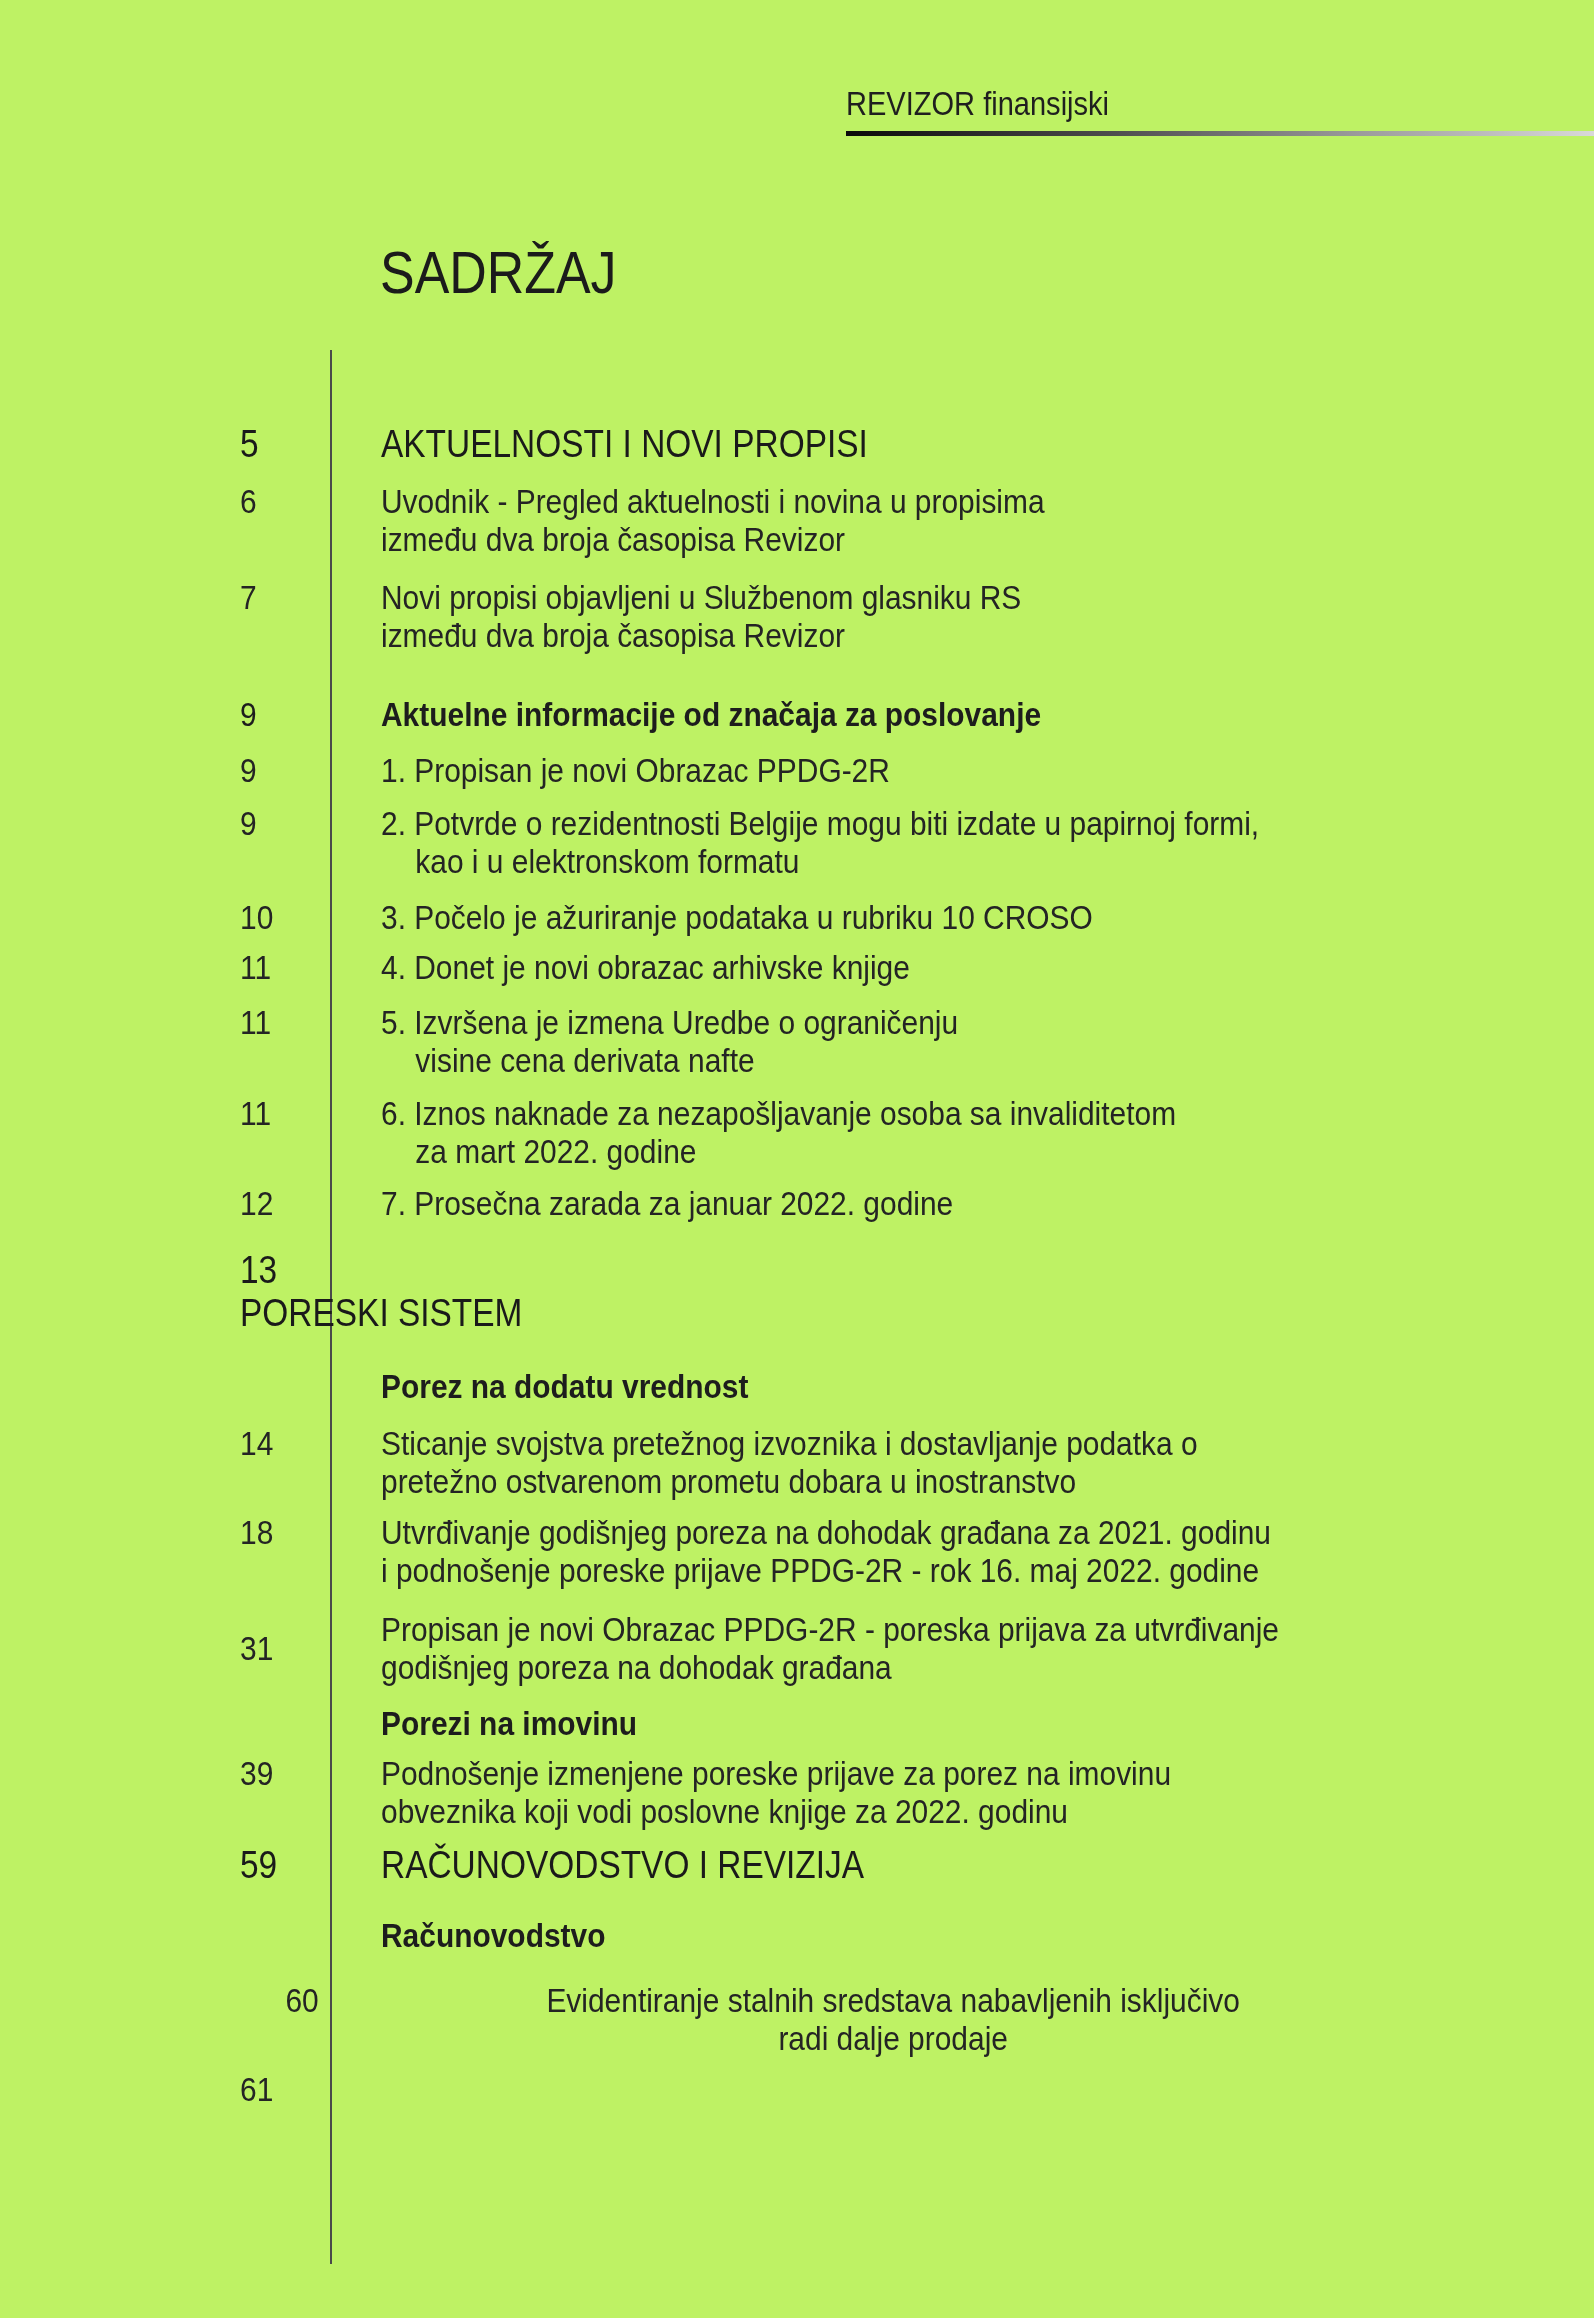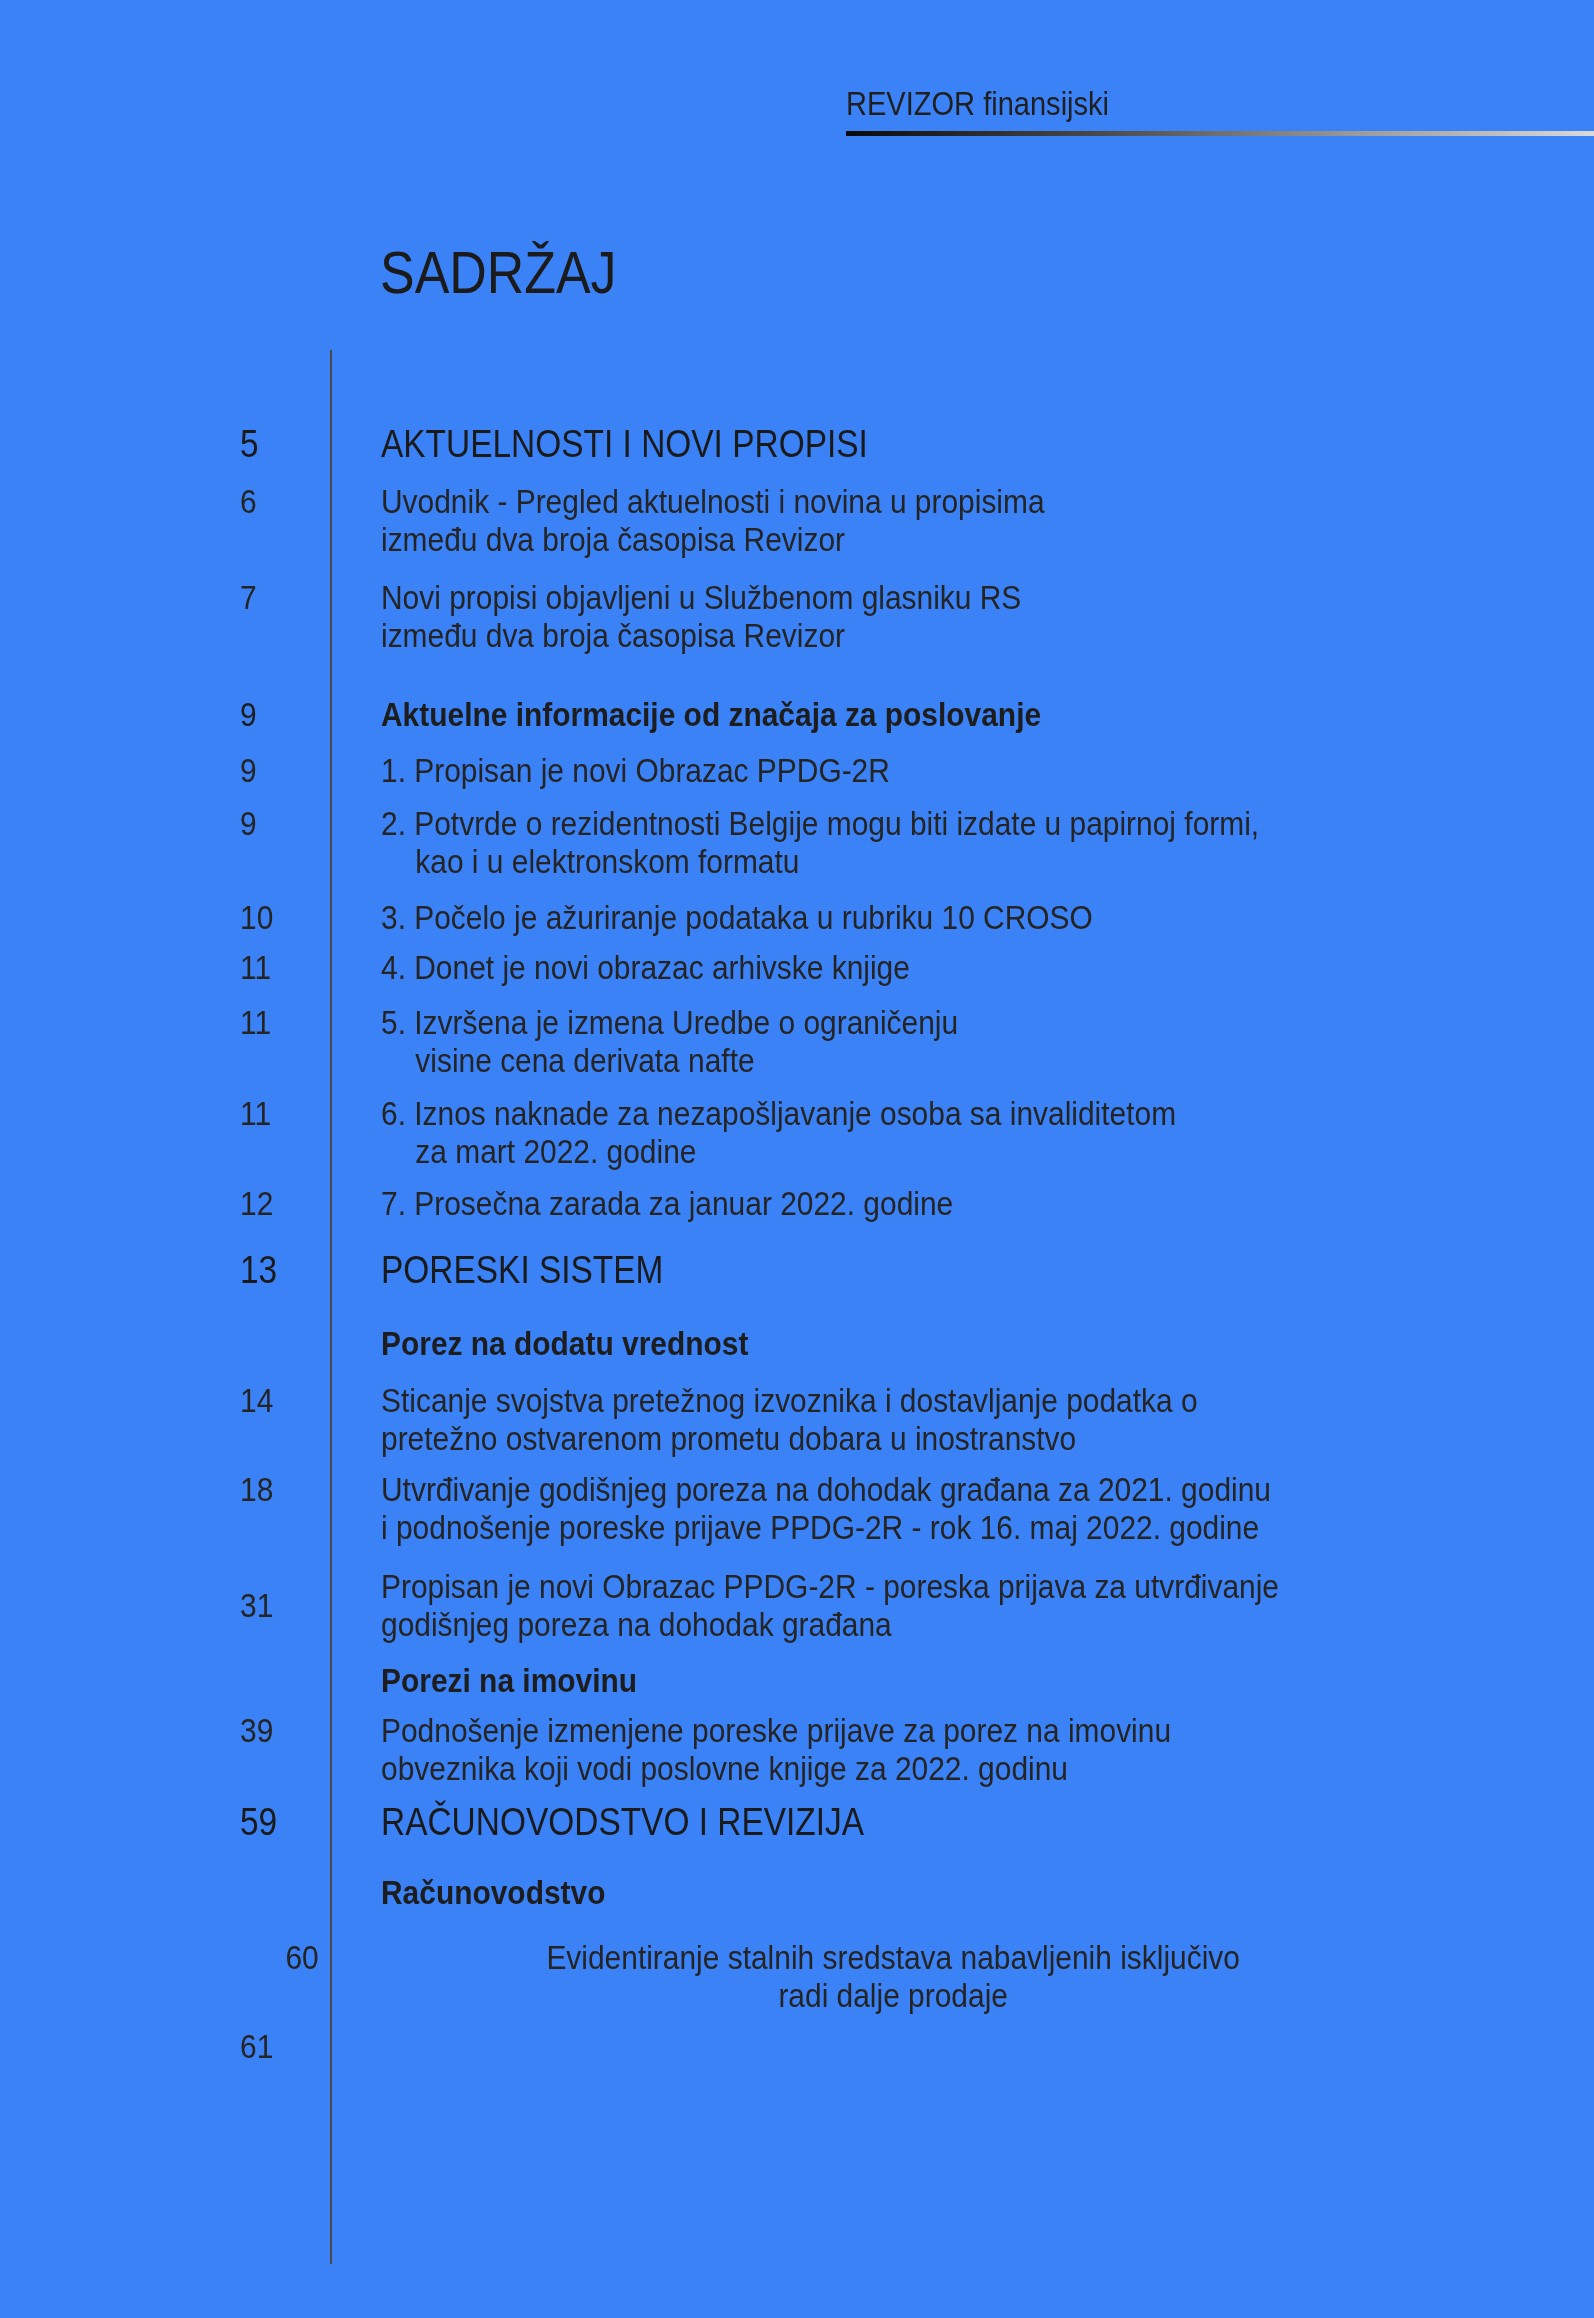--- a/index.html
+++ b/index.html
@@ -1,20 +1,20 @@
 <!DOCTYPE html>
 <html style="font-size:13px"><head>
 <meta charset="utf-8">
 <style>
   * { margin:0; padding:0; box-sizing:border-box; }
   html,body { background:#ffffff; }
   .page {
     position:relative;
     width:1594px; height:2319px;
-    background:#3b82f6;
+    background:#bef264;
     overflow:hidden;
     font-family:"Liberation Sans","DejaVu Sans",sans-serif;
     color:#222222;
   }
   
   .condense { transform:scaleX(0.88); transform-origin:0 0; white-space:nowrap; }
 
   
   .header { padding-top:85px; }
   .brand {
@@ -57,21 +57,21 @@
   .toc-list > .row:nth-child(2)  { margin-top:16.4px; }
   .toc-list > .row:nth-child(3)  { margin-top:19.6px; }
   .toc-list > .row:nth-child(4)  { margin-top:41px; }
   .toc-list > .row:nth-child(5)  { margin-top:18px; }
   .toc-list > .row:nth-child(6)  { margin-top:14.7px; }
   .toc-list > .row:nth-child(7)  { margin-top:18px; }
   .toc-list > .row:nth-child(8)  { margin-top:12.3px; }
   .toc-list > .row:nth-child(9)  { margin-top:17px; }
   .toc-list > .row:nth-child(10) { margin-top:14.7px; }
   .toc-list > .row:nth-child(11) { margin-top:14.7px; }
-  .toc-list > .row:nth-child(12) { margin-top:27px; }
+  .toc-list > .row:nth-child(12) { margin-top:27px;flex-direction:column; }
   .toc-list > .row:nth-child(13) { margin-top:32px; }
   .toc-list > .row:nth-child(14) { margin-top:19px; }
   .toc-list > .row:nth-child(15) { margin-top:12.3px; }
   .toc-list > .row:nth-child(16) { margin-top:21px;align-items:center; }
   .toc-list > .row:nth-child(17) { margin-top:18px; }
   .toc-list > .row:nth-child(18) { margin-top:12.3px; }
   .toc-list > .row:nth-child(19) { margin-top:14px; }
   .toc-list > .row:nth-child(20) { margin-top:29.4px; }
   .toc-list > .row:nth-child(21) { margin-top:27px;text-align:center; }
   .toc-list > .row:nth-child(22) { margin-top:13px;justify-content:space-between; }

